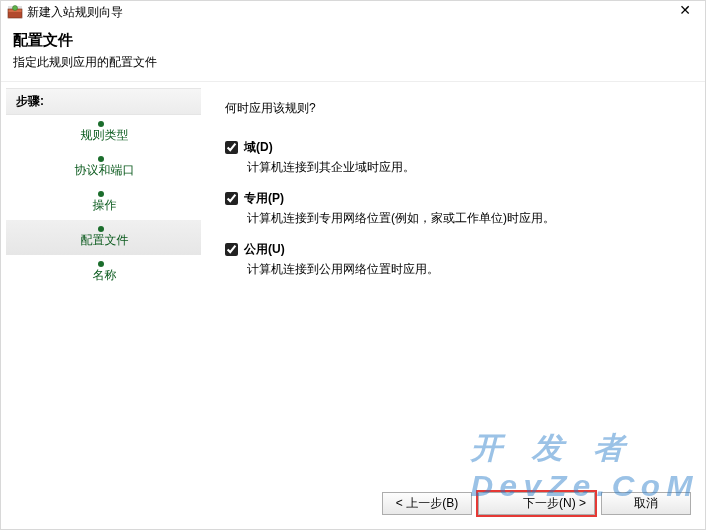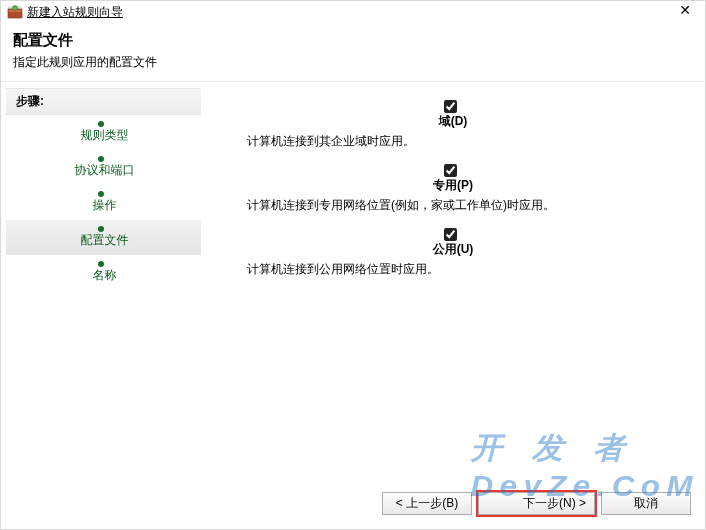--- a/index.html
+++ b/index.html
@@ -20,21 +20,21 @@
     height: 22px;
     display: flex;
     align-items: center;
     padding: 0 6px 0 6px;
   }
   .titlebar .icon {
     width: 16px; height: 16px;
     margin-right: 4px;
     display: inline-flex; align-items: center; justify-content: center;
   }
-  .titlebar .title { font-size: 12px; text-decoration: underline; }
+  .titlebar .title { font-size: 12px; }
   .titlebar .spacer { flex: 1; }
   .titlebar .close {
     width: 28px; height: 18px;
     text-align: center; line-height: 14px;
     font-size: 14px; font-family: Arial, sans-serif;
     cursor: pointer;
   }
 
   
   .header {
@@ -92,21 +92,20 @@
   }
   .question {
     margin-bottom: 22px;
   }
   .option {
     margin-bottom: 14px;
   }
   .option-row {
     display: flex;
     align-items: center;
-    flex-direction: column;
   }
   .option-row input[type=checkbox] {
     width: 13px; height: 13px;
     margin: 0 6px 0 0;
     accent-color: #222;
   }
   .option-row .opt-label {
     font-weight: 700;
   }
   .option .opt-desc {
@@ -205,20 +204,21 @@
       <span class="bullet"></span>
       <span class="label">配置文件</span>
     </div>
     <div class="step-item">
       <span class="bullet"></span>
       <span class="label">名称</span>
     </div>
   </div>
 
   <div class="main">
+    <div class="question">何时应用该规则?</div>
 
     <div class="option">
       <label class="option-row">
         <input type="checkbox" checked="" style="">
         <span class="opt-label">域(D)</span>
       </label>
       <div class="opt-desc">计算机连接到其企业域时应用。</div>
     </div>
 
     <div class="option">

